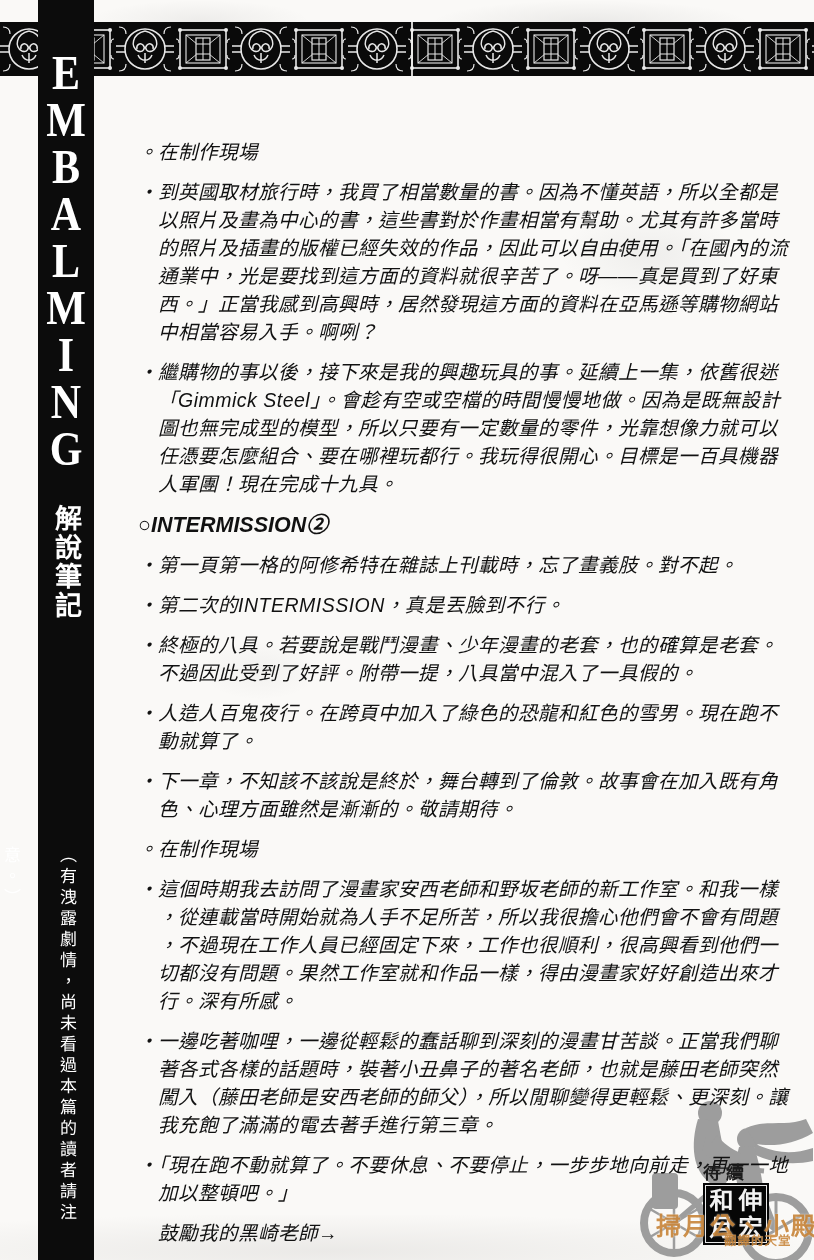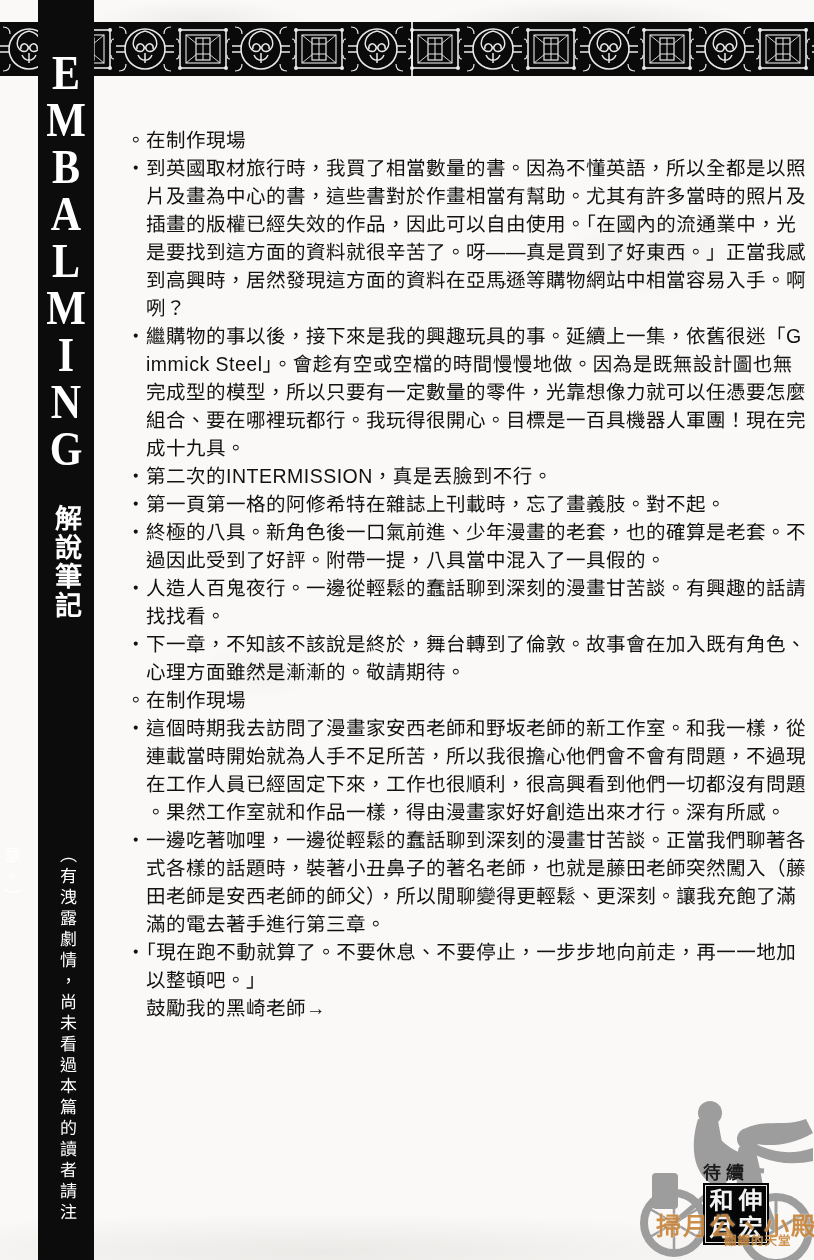--- a/index.html
+++ b/index.html
@@ -47,21 +47,21 @@
     color:#fff;font-size:17px;letter-spacing:4px;line-height:56px;
     display:flex;justify-content:center;
   }
 
   
   .content{
     position:absolute;left:126px;top:126px;width:680px;z-index:2;
     color:#111;font-size:19.5px;line-height:28px;letter-spacing:.5px;
     word-break:break-all;line-break:anywhere;
   }
-  .content p{margin:0;}
+  .content p{margin:12px;font-style:italic;}
   .p-bullet,.p-section{padding-left:20px;text-indent:-20px;}
   .p-plain{padding-left:20px;}
   .p-heading{font-weight:bold;font-size:21.5px;margin-top:13px !important;margin-bottom:1px !important;letter-spacing:0;}
 
   
   .bike-art{position:absolute;left:624px;top:1075px;width:190px;height:185px;z-index:1;overflow:hidden;}
 
   .to-be-continued{
     position:absolute;left:703px;top:1158px;z-index:3;
     color:#1c1c1c;font-size:18px;font-weight:bold;letter-spacing:5px;
@@ -144,24 +144,25 @@
       <span>G</span>
     </div>
   <div class="side-subtitle">解說筆記</div>
   <div class="side-note">（有洩露劇情，尚未看過本篇的讀者請注意。）</div>
 </div>
 
 <div class="content" id="content">
     <p class="p-section">。在制作現場</p>
     <p class="p-bullet">・到英國取材旅行時，我買了相當數量的書。因為不懂英語，所以全都是以照片及畫為中心的書，這些書對於作畫相當有幫助。尤其有許多當時的照片及插畫的版權已經失效的作品，因此可以自由使用。「在國內的流通業中，光是要找到這方面的資料就很辛苦了。呀——真是買到了好東西。」正當我感到高興時，居然發現這方面的資料在亞馬遜等購物網站中相當容易入手。啊咧？</p>
     <p class="p-bullet">・繼購物的事以後，接下來是我的興趣玩具的事。延續上一集，依舊很迷「Gimmick Steel」。會趁有空或空檔的時間慢慢地做。因為是既無設計圖也無完成型的模型，所以只要有一定數量的零件，光靠想像力就可以任憑要怎麼組合、要在哪裡玩都行。我玩得很開心。目標是一百具機器人軍團！現在完成十九具。</p>
+    <p class="p-heading">○INTERMISSION②</p>
+    <p class="p-bullet">・第一頁第一格的阿修希特在雜誌上刊載時，忘了畫義肢。對不起。</p>
     <p class="p-bullet">・第二次的INTERMISSION，真是丟臉到不行。</p>
-    <p class="p-bullet">・第一頁第一格的阿修希特在雜誌上刊載時，忘了畫義肢。對不起。</p>
-    <p class="p-bullet">・終極的八具。新角色後一口氣前進、少年漫畫的老套，也的確算是老套。不過因此受到了好評。附帶一提，八具當中混入了一具假的。</p>
-    <p class="p-bullet">・人造人百鬼夜行。一邊從輕鬆的蠢話聊到深刻的漫畫甘苦談。有興趣的話請找找看。</p>
+    <p class="p-bullet">・終極的八具。若要說是戰鬥漫畫、少年漫畫的老套，也的確算是老套。不過因此受到了好評。附帶一提，八具當中混入了一具假的。</p>
+    <p class="p-bullet">・人造人百鬼夜行。在跨頁中加入了綠色的恐龍和紅色的雪男。現在跑不動就算了。</p>
     <p class="p-bullet">・下一章，不知該不該說是終於，舞台轉到了倫敦。故事會在加入既有角色、心理方面雖然是漸漸的。敬請期待。</p>
     <p class="p-section">。在制作現場</p>
     <p class="p-bullet">・這個時期我去訪問了漫畫家安西老師和野坂老師的新工作室。和我一樣，從連載當時開始就為人手不足所苦，所以我很擔心他們會不會有問題，不過現在工作人員已經固定下來，工作也很順利，很高興看到他們一切都沒有問題。果然工作室就和作品一樣，得由漫畫家好好創造出來才行。深有所感。</p>
     <p class="p-bullet">・一邊吃著咖哩，一邊從輕鬆的蠢話聊到深刻的漫畫甘苦談。正當我們聊著各式各樣的話題時，裝著小丑鼻子的著名老師，也就是藤田老師突然闖入（藤田老師是安西老師的師父），所以閒聊變得更輕鬆、更深刻。讓我充飽了滿滿的電去著手進行第三章。</p>
     <p class="p-bullet">・「現在跑不動就算了。不要休息、不要停止，一步步地向前走，再一一地加以整頓吧。」</p>
     <p class="p-plain">鼓勵我的黑崎老師→</p>
   </div>
 
 <div class="bike-art">
   <svg width="190" height="185" viewBox="0 0 190 185">

